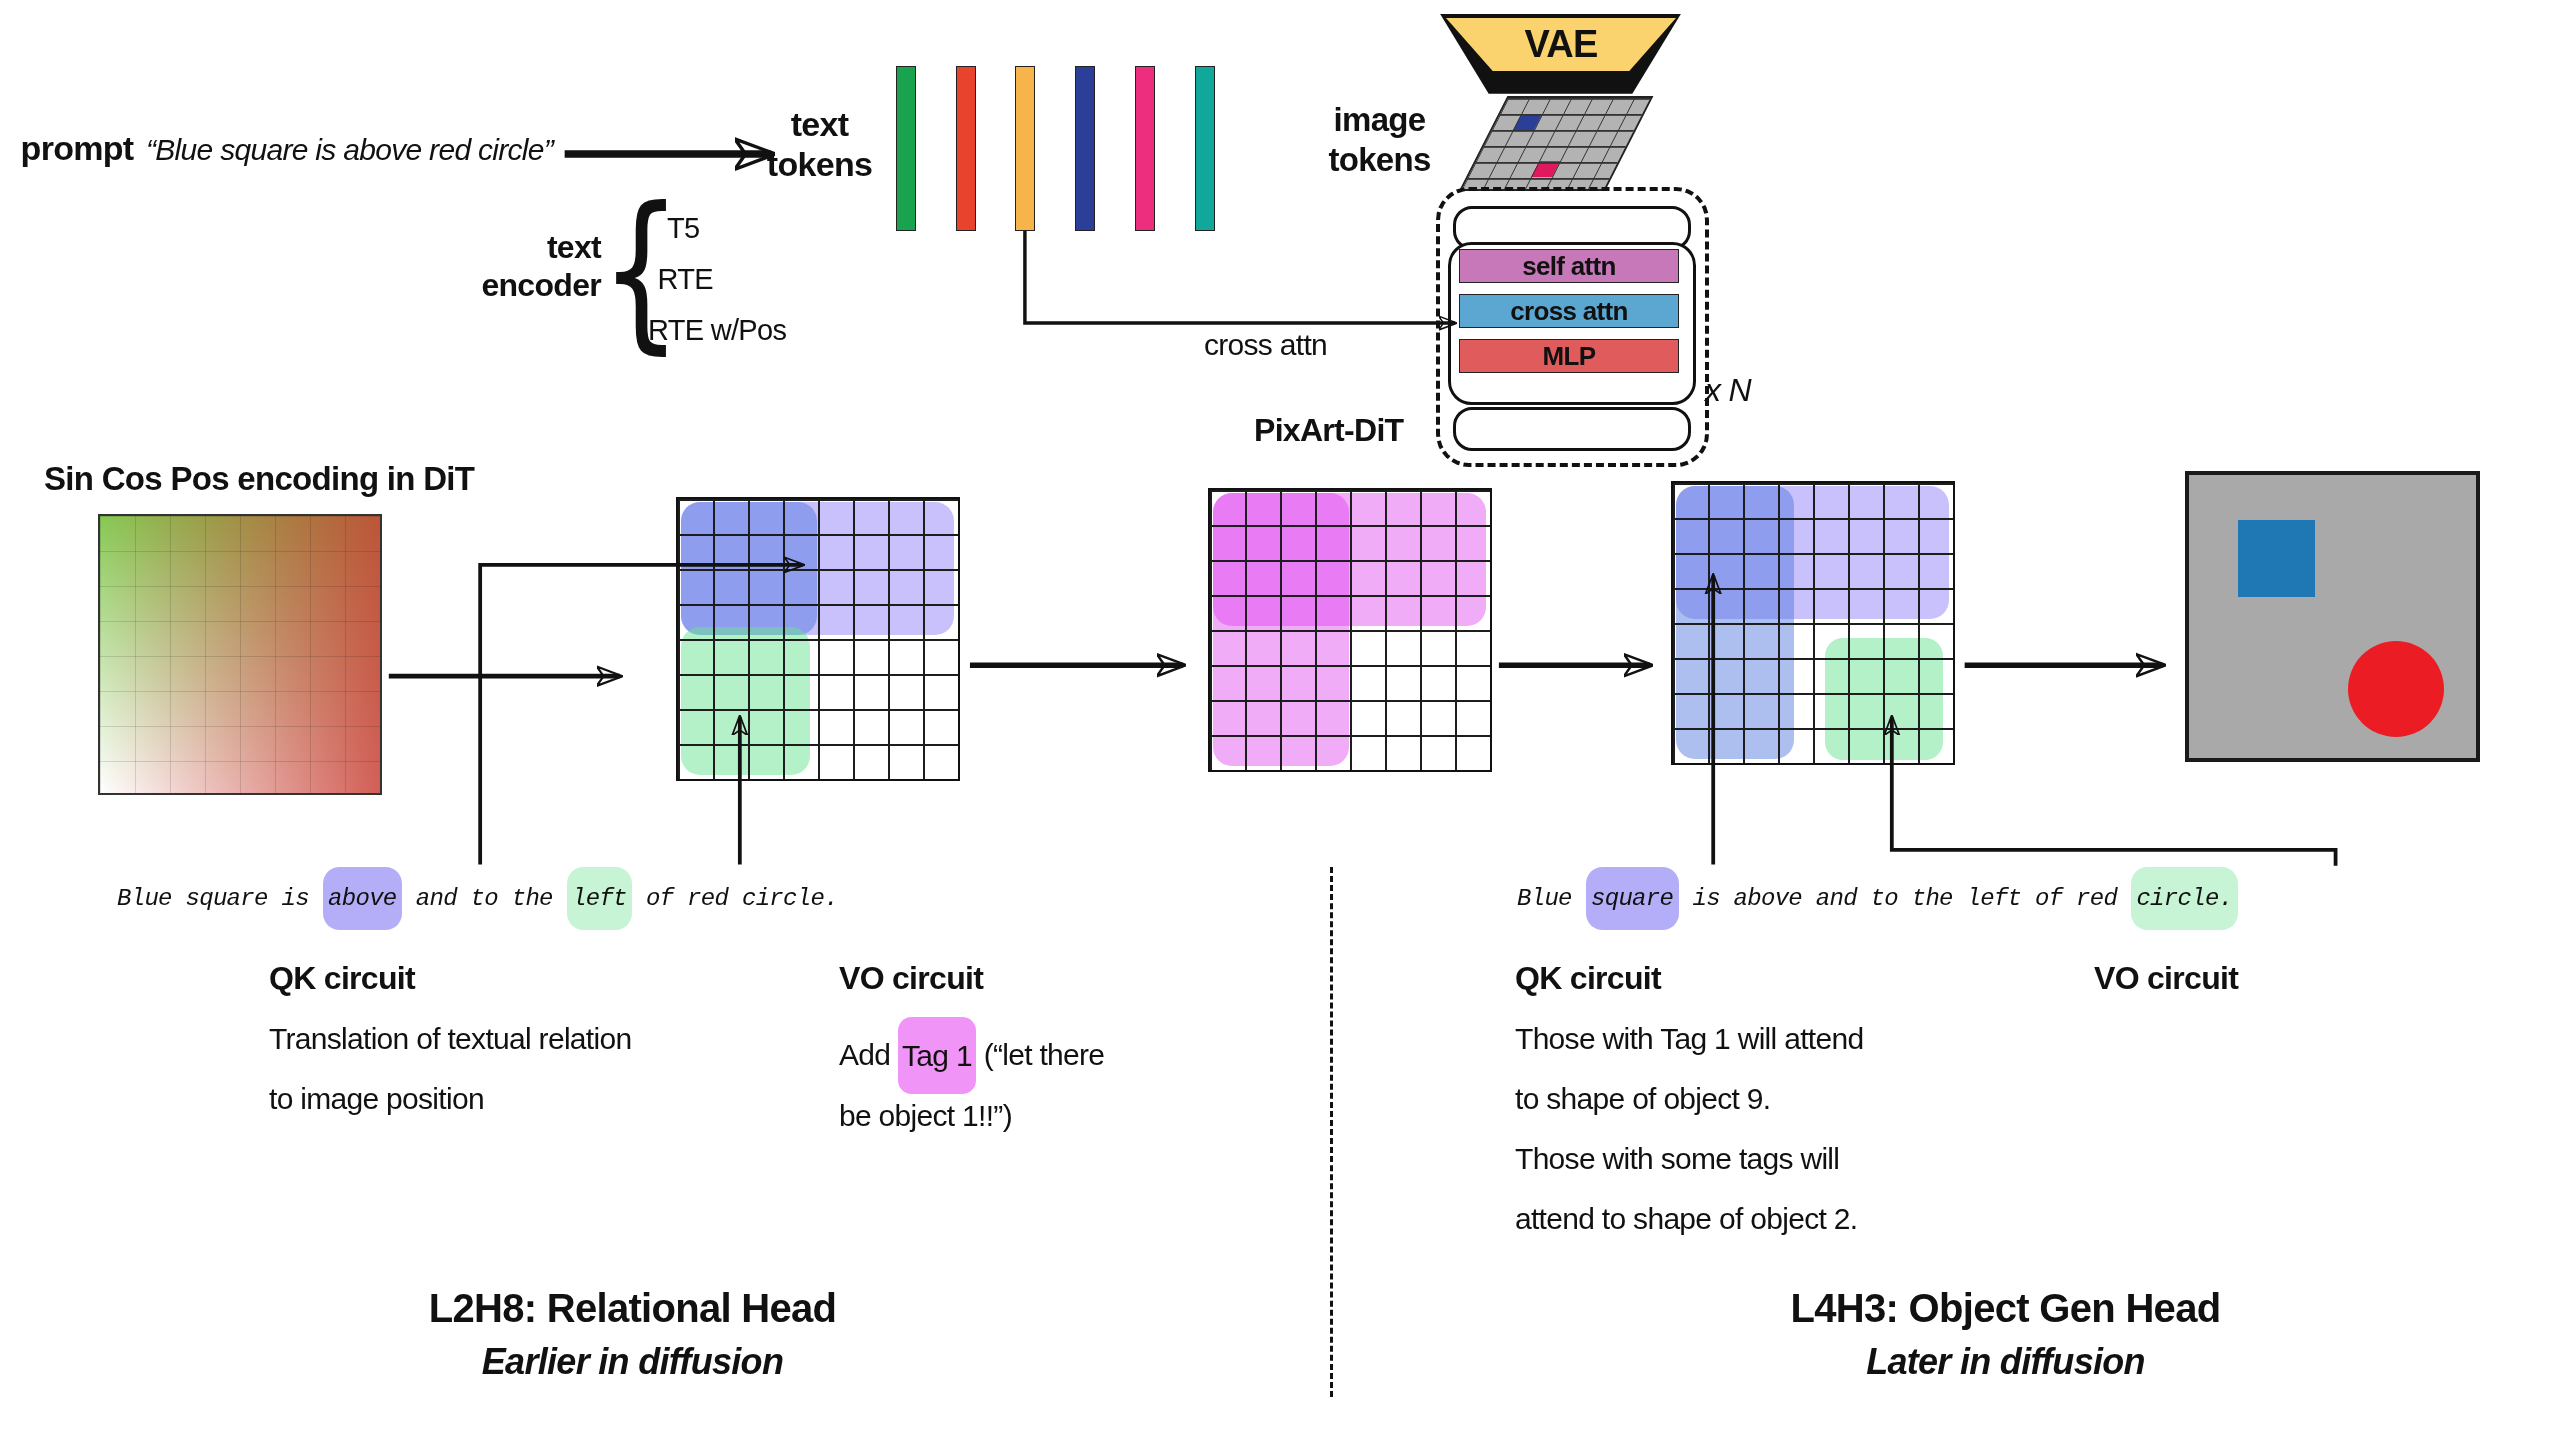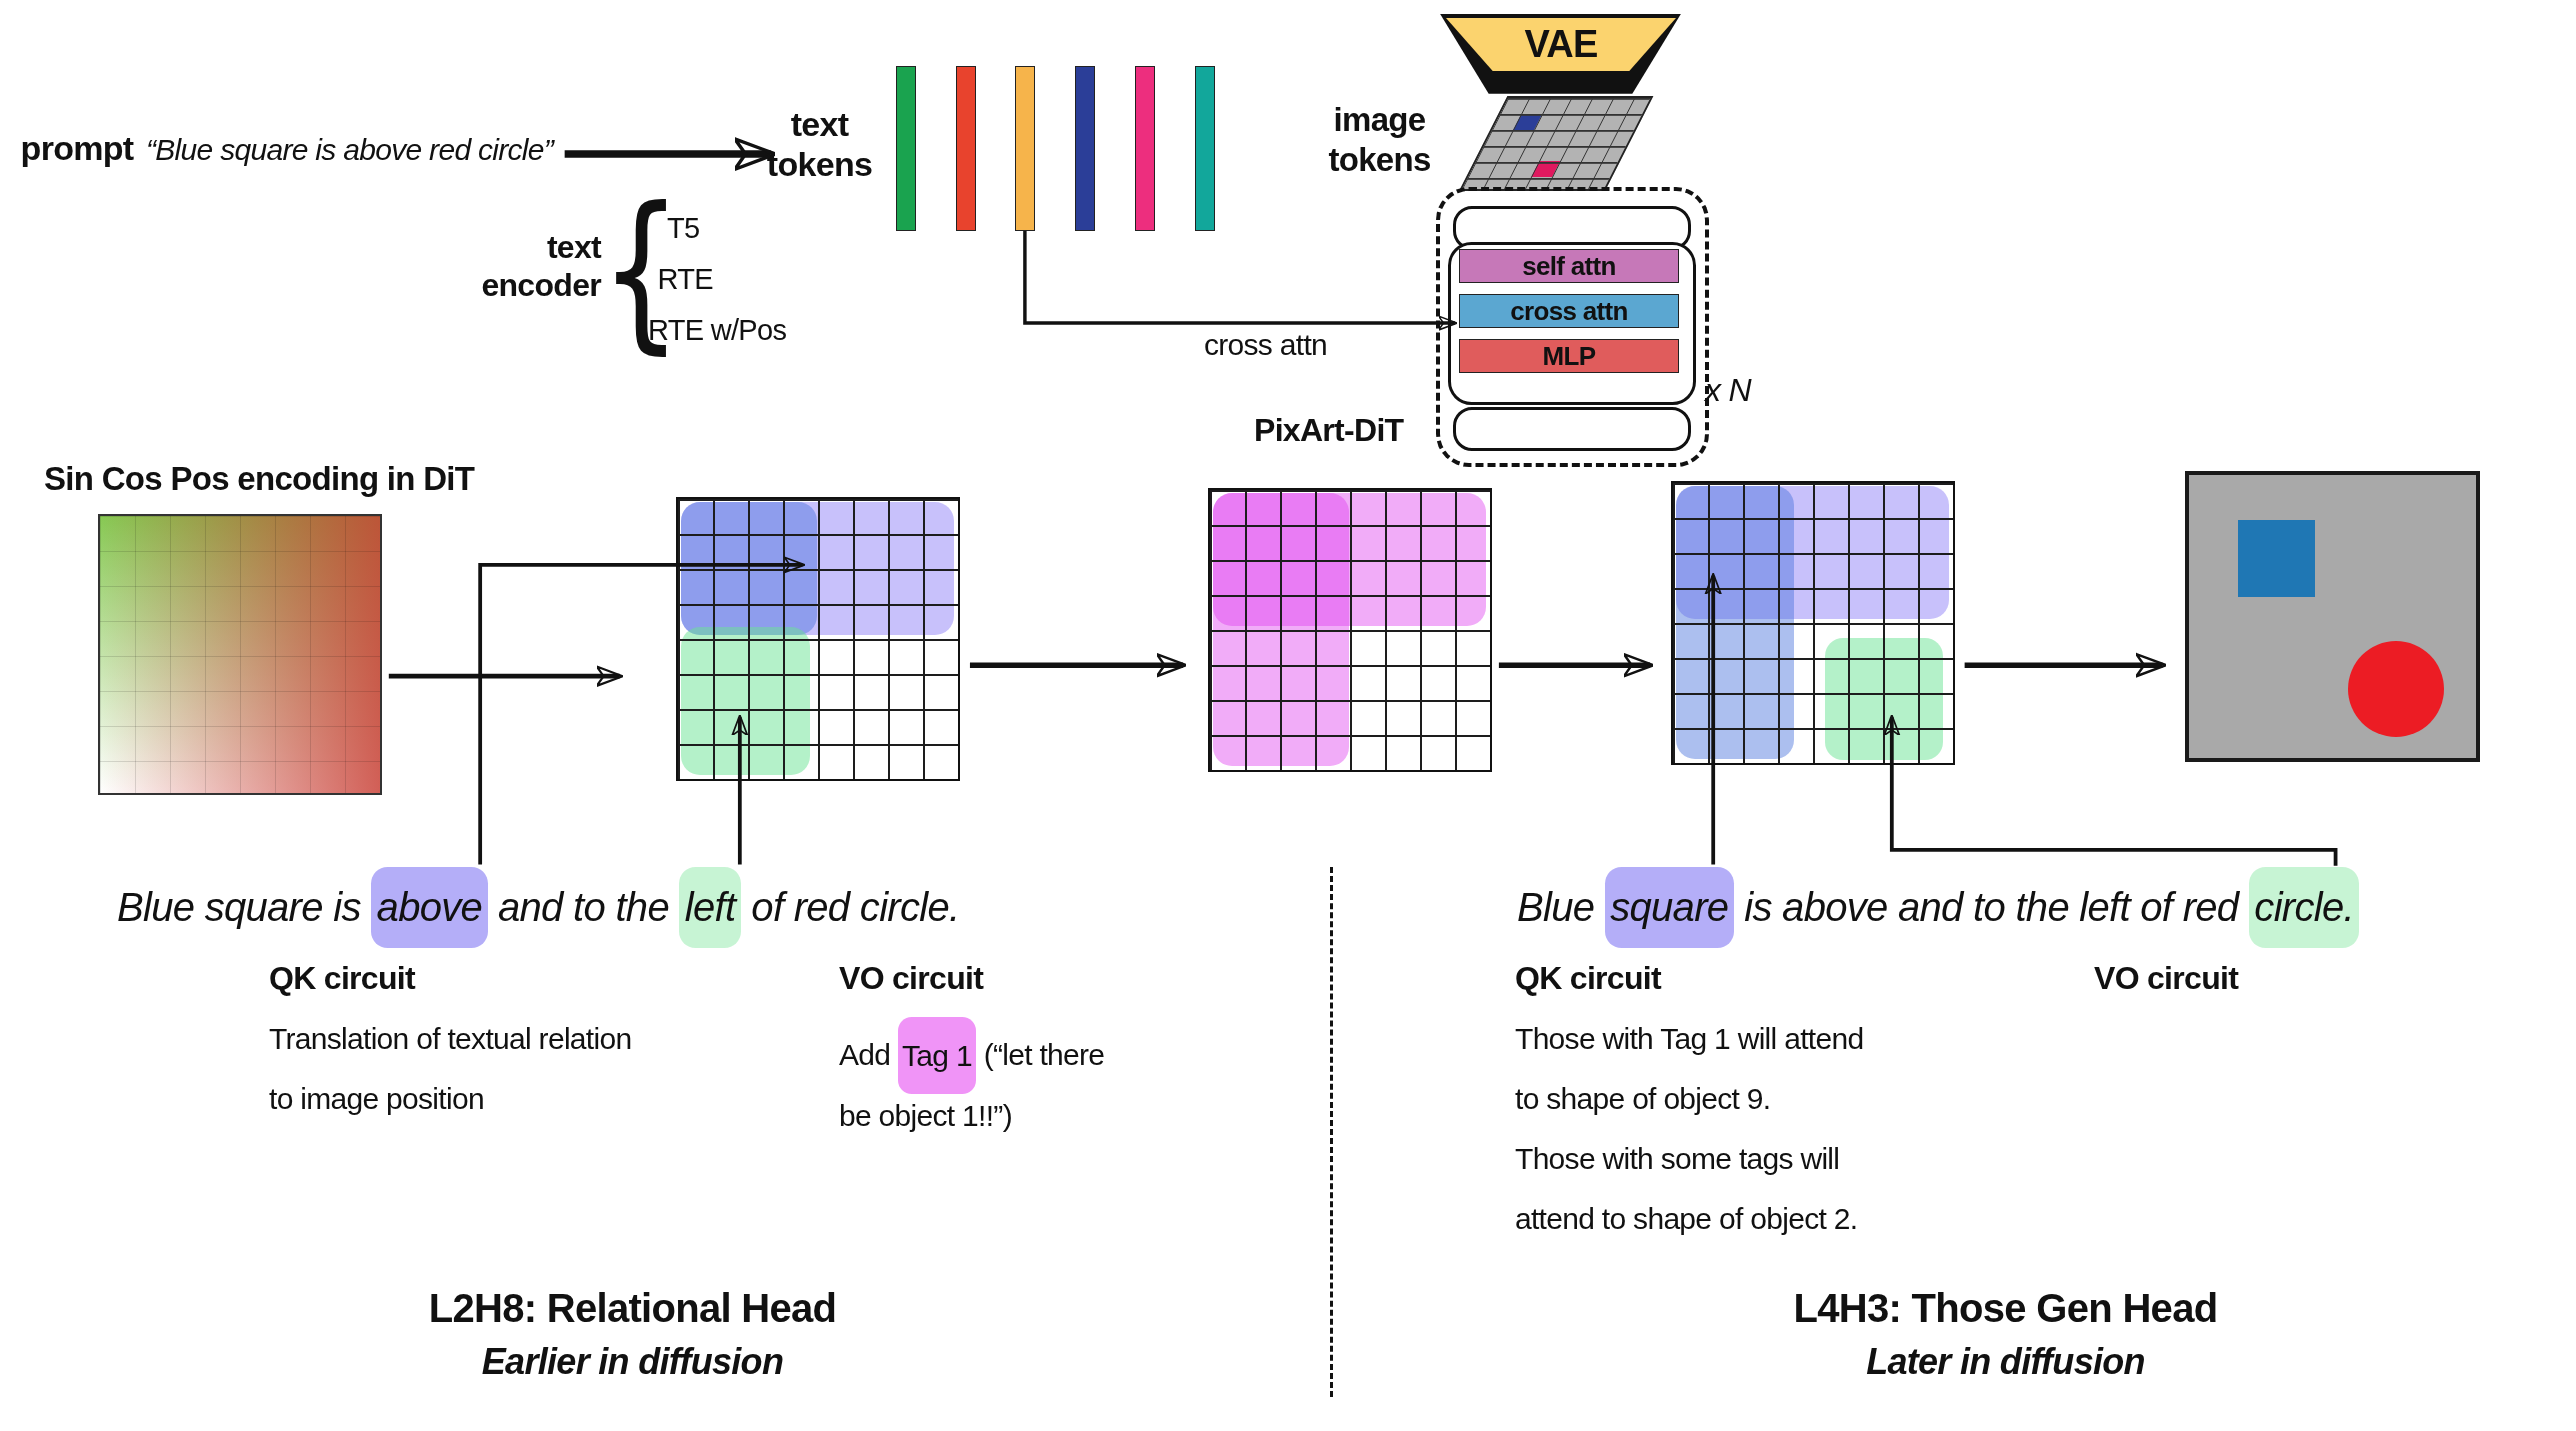--- a/index.html
+++ b/index.html
@@ -49,21 +49,21 @@
        display:flex;align-items:center;justify-content:center;font-weight:bold;font-size:38px;}
 
   
   .dashbox{position:absolute;left:1436px;top:187px;width:265px;height:272px;border:4.1px dashed #111;border-radius:33px;}
   .pill{position:absolute;left:1453px;width:232px;height:38px;border:3.4px solid #111;border-radius:19px;background:#fff;}
   .innerbox{position:absolute;left:1448px;top:242px;width:242px;height:157px;border:3.4px solid #111;border-radius:23.4px;background:#fff;}
   .bar3{position:absolute;left:1459px;width:220px;height:34px;border:1.4px solid #222;box-sizing:border-box;
         display:flex;align-items:center;justify-content:center;font-weight:bold;font-size:26px;}
 
   
-  .sent{position:absolute;font-style:italic;font-size:40px;white-space:nowrap;}
+  .sent{position:absolute;font-style:italic;font-size:24px;white-space:nowrap;font-family:Liberation Mono, monospace;}
   .hl{display:inline-block;padding:18px 5.5px;margin:-18px 0;border-radius:16.5px;}
   .tag{display:inline-block;padding:8.2px 4.1px;margin:-8.2px 0;border-radius:13.7px;}
 
   .sect-title{font-weight:bold;font-size:32px;margin-bottom:12.4px;}
   .sect-body{font-size:30px;line-height:60px;white-space:nowrap;}
 
   .bighead{position:absolute;width:687px;text-align:center;}
   .bighead .l1{font-weight:bold;font-size:40px;}
   .bighead .l2{font-weight:bold;font-style:italic;font-size:36px;margin-top:9.6px;}
 
@@ -222,18 +222,18 @@
       <div>Those with some tags will</div>
       <div>attend to shape of object 2.</div>
     </div>
   </div>
 
   <div class="abs" style="left:2094px;top:960px;">
     <div class="sect-title">VO circuit</div>
   </div>
 
   <div class="bighead" style="left:1662px;top:1286px;">
-    <div class="l1">L4H3: Those Gen Head</div>
+    <div class="l1">L4H3: Object Gen Head</div>
     <div class="l2">Later in diffusion</div>
   </div>
 
 </div>
 
 
 </body></html>

